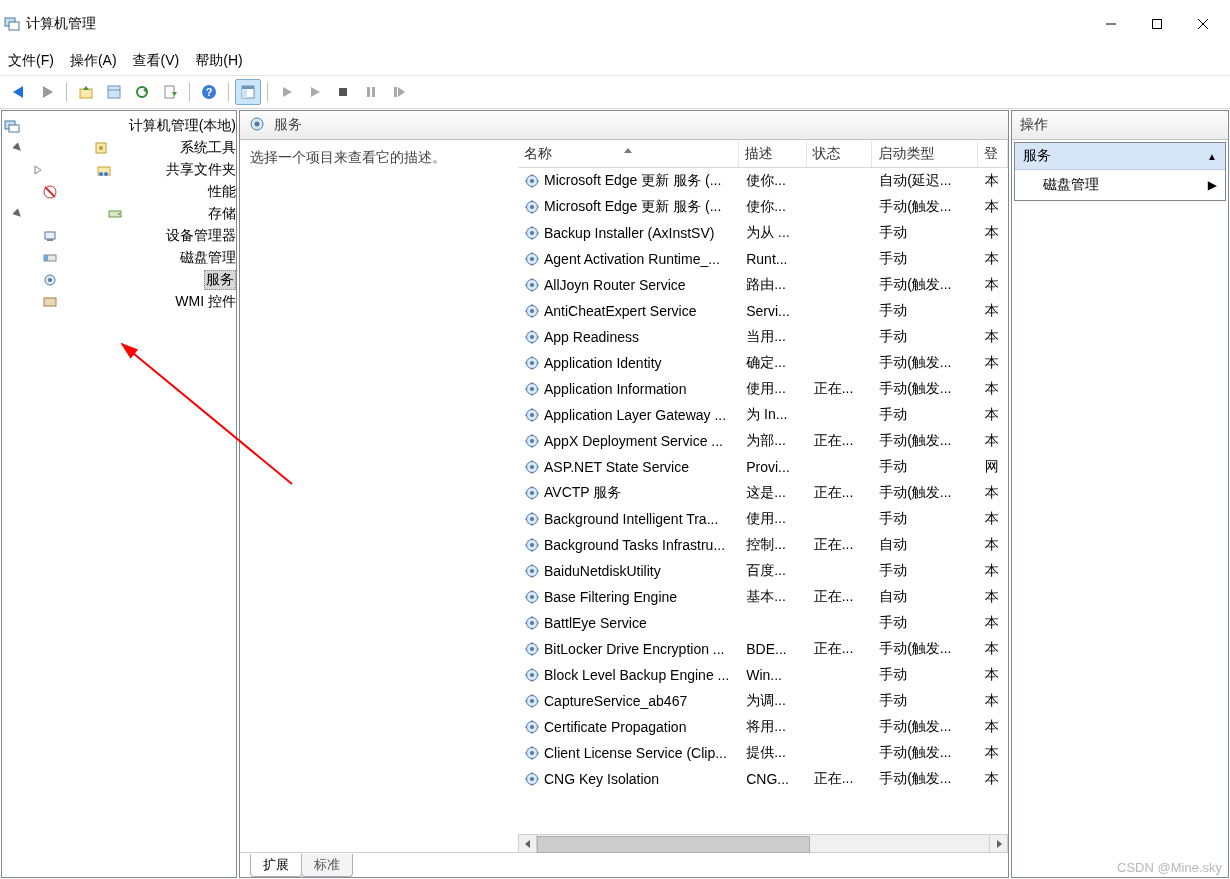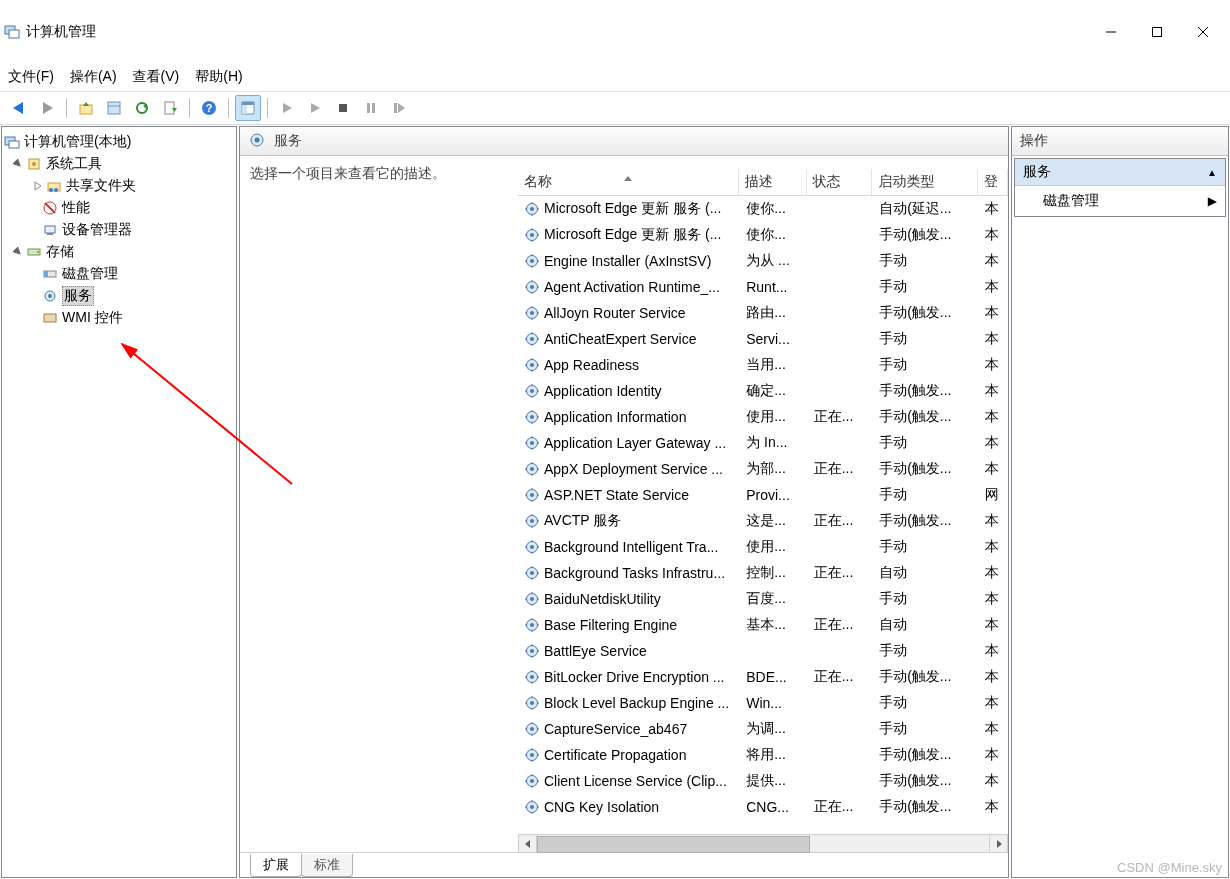--- a/index.html
+++ b/index.html
@@ -1,45 +1,45 @@
 <!DOCTYPE html>
 <html><head>
 <meta charset="utf-8">
 <style>
   html,body{margin:0;padding:0;font-family:"Microsoft YaHei","Segoe UI",Arial,sans-serif;font-size:14px;color:#000;background:#fff;height:100%;}
   .window{width:1230px;height:879px;display:flex;flex-direction:column;position:relative;background:#fff;}
   
-  .titlebar{height:32px;display:flex;align-items:center;padding:16px 4px;}
+  .titlebar{height:32px;display:flex;align-items:center;padding:8px 4px;}
   .titlebar .app-icon{margin-right:6px;}
   .titlebar .title{flex:0 0 auto;}
   .titlebar .spacer{flex:1;}
   .win-btn{width:46px;height:32px;display:flex;align-items:center;justify-content:center;}
   .win-btn svg{stroke:#000;}
   
   .menubar{height:26px;display:flex;align-items:center;padding:0 8px;gap:16px;border-bottom:1px solid transparent;}
   .menubar span{cursor:default;}
   
   .toolbar{height:28px;display:flex;align-items:center;padding:2px 6px;gap:2px;border-top:1px solid #e5e5e5;border-bottom:1px solid #d8d8d8;}
   .tb-btn{width:24px;height:24px;display:flex;align-items:center;justify-content:center;border:1px solid transparent;border-radius:2px;}
   .tb-btn.pressed{border:1px solid #7aaed6;background:#cce4f7;}
   .tb-sep{width:1px;height:20px;background:#c0c0c0;margin:0 4px;}
   
   .main{flex:1;display:flex;min-height:0;}
   .tree-pane{width:234px;border:1px solid #828790;margin:1px;overflow:auto;background:#fff;}
   .tree{padding:4px 0;}
-  .tree-row{display:flex;align-items:center;height:22px;white-space:nowrap;cursor:default;}
+  .tree-row{display:flex;align-items:center;height:22px;white-space:nowrap;cursor:default;justify-content:space-between;}
   .tree-row .twisty{width:12px;height:12px;display:flex;align-items:center;justify-content:center;margin:0 2px;}
   .tree-row .ticon{width:16px;height:16px;display:flex;align-items:center;justify-content:center;margin-right:4px;}
   .tree-row.sel .label{background:#d8d8d8;border:1px dotted #888;padding:0 1px;}
   .center-pane{flex:1;display:flex;flex-direction:column;border:1px solid #828790;margin:1px;min-width:0;}
   .center-header{height:28px;background:linear-gradient(#fdfdfd,#ececec);border-bottom:1px solid #c0c0c0;display:flex;align-items:center;padding:0 8px;color:#444;}
   .center-header .hicon{margin-right:8px;}
   .center-body{flex:1;display:flex;min-height:0;border-top:1px solid #fff;}
   .desc-col{width:258px;padding:8px 10px;color:#444;font-size:14px;flex:0 0 auto;}
-  .list-col{flex:1;display:flex;flex-direction:column;min-width:0;margin-top:12px;}
+  .list-col{flex:1;display:flex;flex-direction:column;min-width:0;}
   .list-header{display:flex;border-bottom:1px solid #d8d8d8;background:#fff;}
   .list-header .hc{padding:4px 6px;border-right:1px solid #e5e5e5;color:#333;font-size:14px;white-space:nowrap;position:relative;}
   .list-header .sort-ind{position:absolute;left:50%;top:-1px;transform:translateX(-50%);}
   .list-body{flex:1;overflow:hidden;}
   .svc-row{display:flex;align-items:center;height:26px;font-size:14px;}
   .svc-row .cell{padding:0 6px;white-space:nowrap;overflow:hidden;text-overflow:ellipsis;}
   .svc-row .nm{display:flex;align-items:center;gap:4px;}
   .gear-icon{flex:0 0 auto;}
   .hscroll{height:17px;background:#f0f0f0;border-top:1px solid #d0d0d0;display:flex;align-items:center;}
   .hscroll .arrow{width:17px;height:17px;display:flex;align-items:center;justify-content:center;background:#f0f0f0;border:1px solid #cfcfcf;}
@@ -225,42 +225,42 @@
         </div>
         <div class="tree-row" style="padding-left:40px">
           <span class="ticon">
               <svg width="16" height="16">
                 <circle cx="8" cy="8" r="6" fill="#fff" stroke="#c33"></circle>
                 <line x1="3" y1="3" x2="13" y2="13" stroke="#c33" stroke-width="2"></line>
               </svg>
             </span>
           <span class="label">性能</span>
         </div>
+        <div class="tree-row" style="padding-left:8px">
+          <span class="twisty">
+              <svg width="10" height="10">
+                <polygon points="1,1 9,5 1,9" fill="#666" transform="rotate(45 5 5)"></polygon>
+              </svg>
+            </span>
+          <span class="ticon">
+              <svg width="16" height="16">
+                <rect x="2" y="5" width="12" height="6" fill="#d6e6c6" stroke="#6a9a4a"></rect>
+                <circle cx="12" cy="8" r="1" fill="#6a9a4a"></circle>
+              </svg>
+            </span>
+          <span class="label">存储</span>
+        </div>
         <div class="tree-row" style="padding-left:40px">
           <span class="ticon">
               <svg width="16" height="16">
                 <rect x="3" y="4" width="10" height="7" fill="#eef" stroke="#4a78a4"></rect>
                 <rect x="5" y="11" width="6" height="2" fill="#888"></rect>
               </svg>
             </span>
           <span class="label">设备管理器</span>
-        </div>
-        <div class="tree-row" style="padding-left:8px">
-          <span class="twisty">
-              <svg width="10" height="10">
-                <polygon points="1,1 9,5 1,9" fill="#666" transform="rotate(45 5 5)"></polygon>
-              </svg>
-            </span>
-          <span class="ticon">
-              <svg width="16" height="16">
-                <rect x="2" y="5" width="12" height="6" fill="#d6e6c6" stroke="#6a9a4a"></rect>
-                <circle cx="12" cy="8" r="1" fill="#6a9a4a"></circle>
-              </svg>
-            </span>
-          <span class="label">存储</span>
         </div>
         <div class="tree-row" style="padding-left:40px">
           <span class="ticon">
               <svg width="16" height="16">
                 <rect x="2" y="5" width="12" height="6" fill="#e8e8e8" stroke="#888"></rect>
                 <rect x="2" y="5" width="4" height="6" fill="#6fa7d9"></rect>
               </svg>
             </span>
           <span class="label">磁盘管理</span>
         </div>
@@ -353,21 +353,21 @@
                   <svg class="gear-icon" width="16" height="16">
                     <circle cx="8" cy="8" r="5.5" fill="#dceaf6" stroke="#4c7aa6"></circle>
                     <circle cx="8" cy="8" r="2" fill="#4c7aa6"></circle>
                     <g stroke="#4c7aa6">
                       <line x1="8" y1="1" x2="8" y2="3"></line>
                       <line x1="8" y1="13" x2="8" y2="15"></line>
                       <line x1="1" y1="8" x2="3" y2="8"></line>
                       <line x1="13" y1="8" x2="15" y2="8"></line>
                     </g>
                   </svg>
-                  <span>Engine Installer (AxInstSV)</span>
+                  <span>Backup Installer (AxInstSV)</span>
                 </div>
                 <div class="cell" style="width:58px">为从 ...</div>
                 <div class="cell" style="width:56px"></div>
                 <div class="cell" style="width:98px">手动</div>
                 <div class="cell" style="width:18px">本</div>
               </div>
               <div class="svc-row">
                 <div class="cell nm" style="width:220px">
                   <svg class="gear-icon" width="16" height="16">
                     <circle cx="8" cy="8" r="5.5" fill="#dceaf6" stroke="#4c7aa6"></circle>

